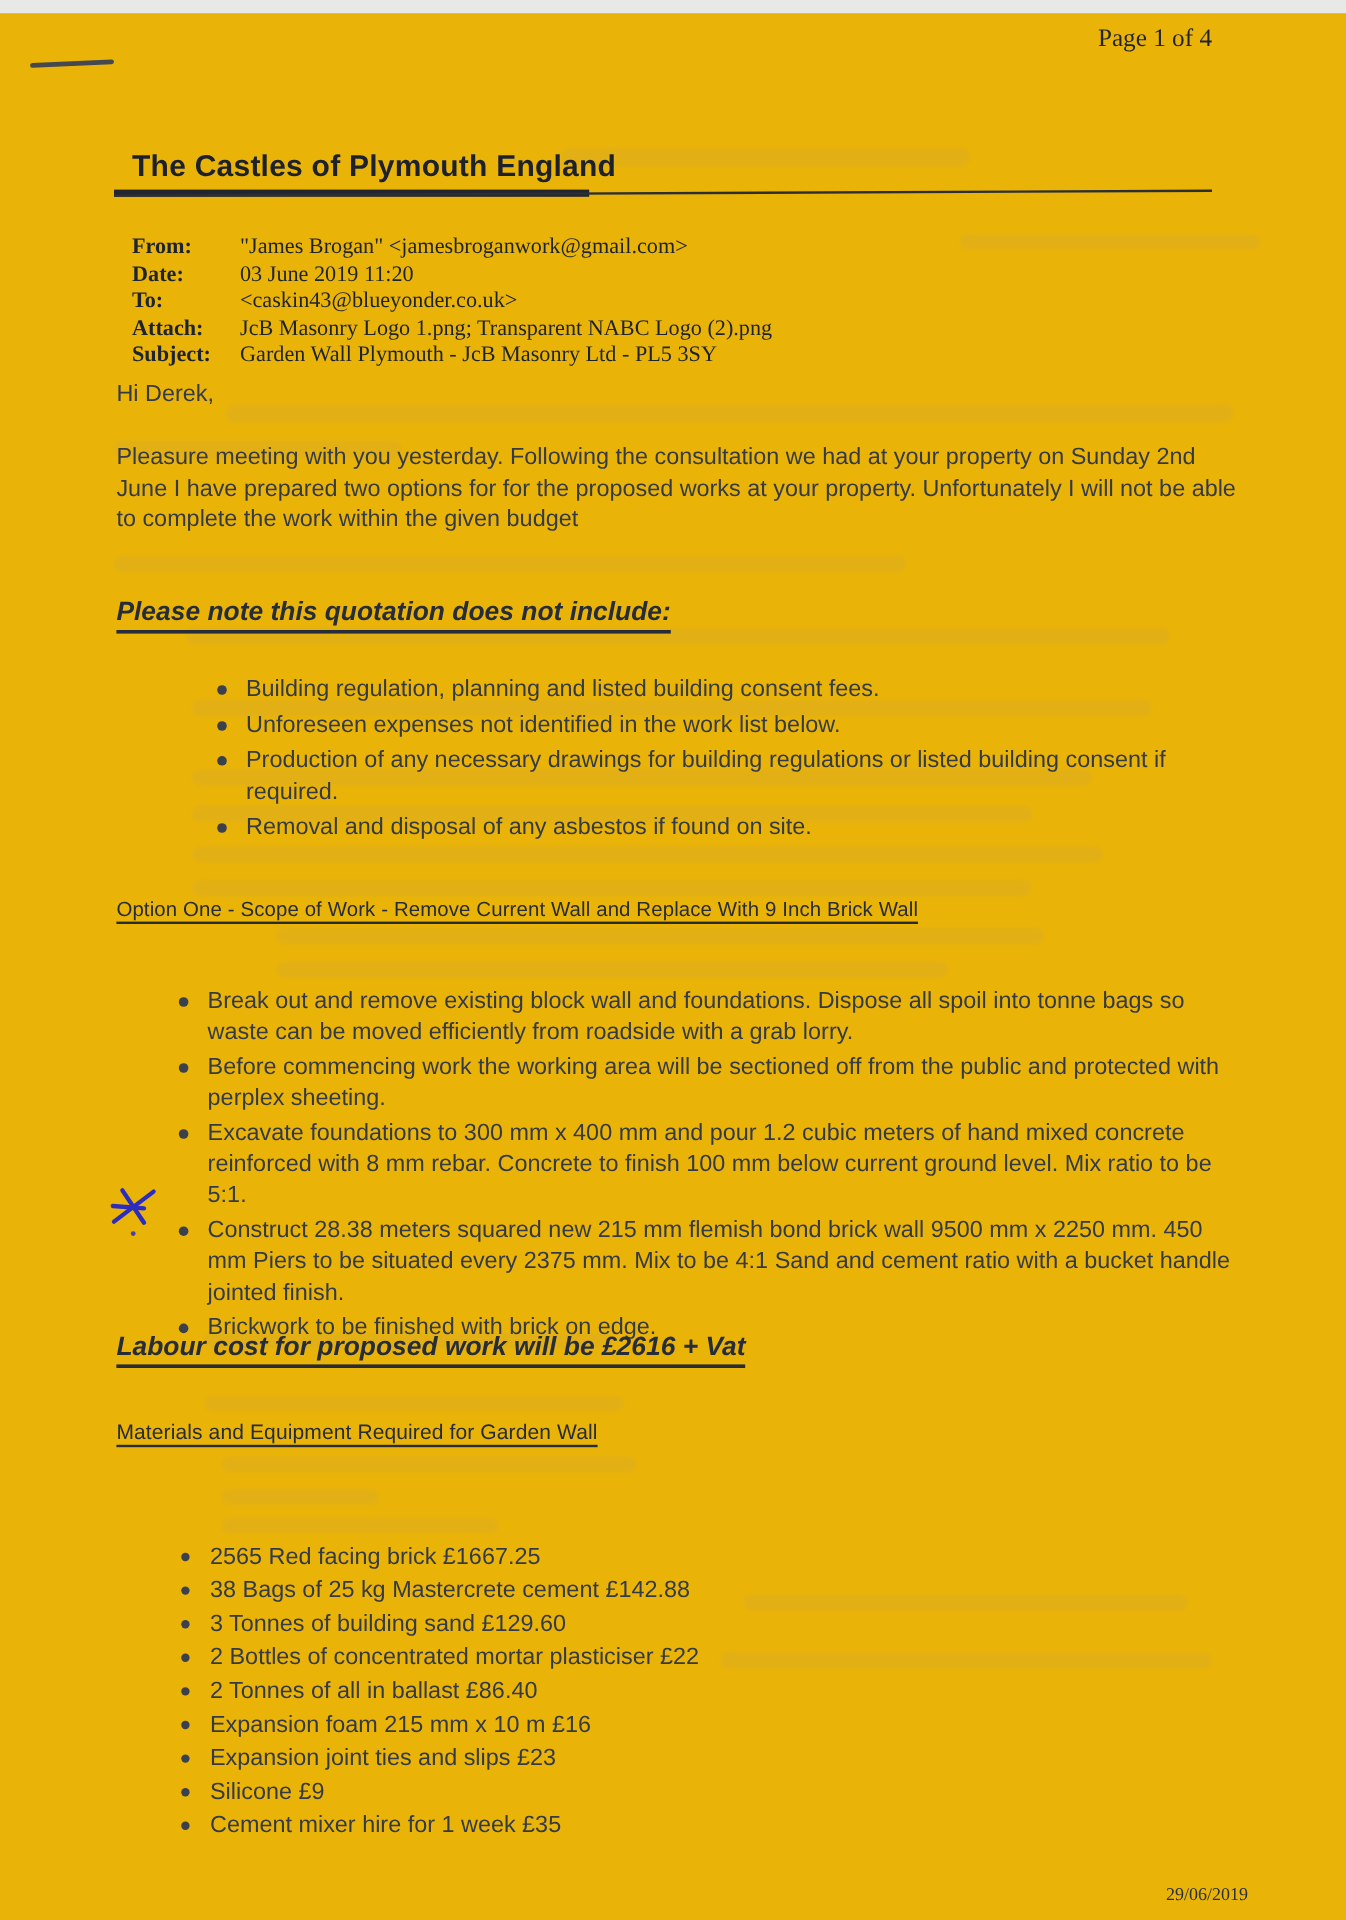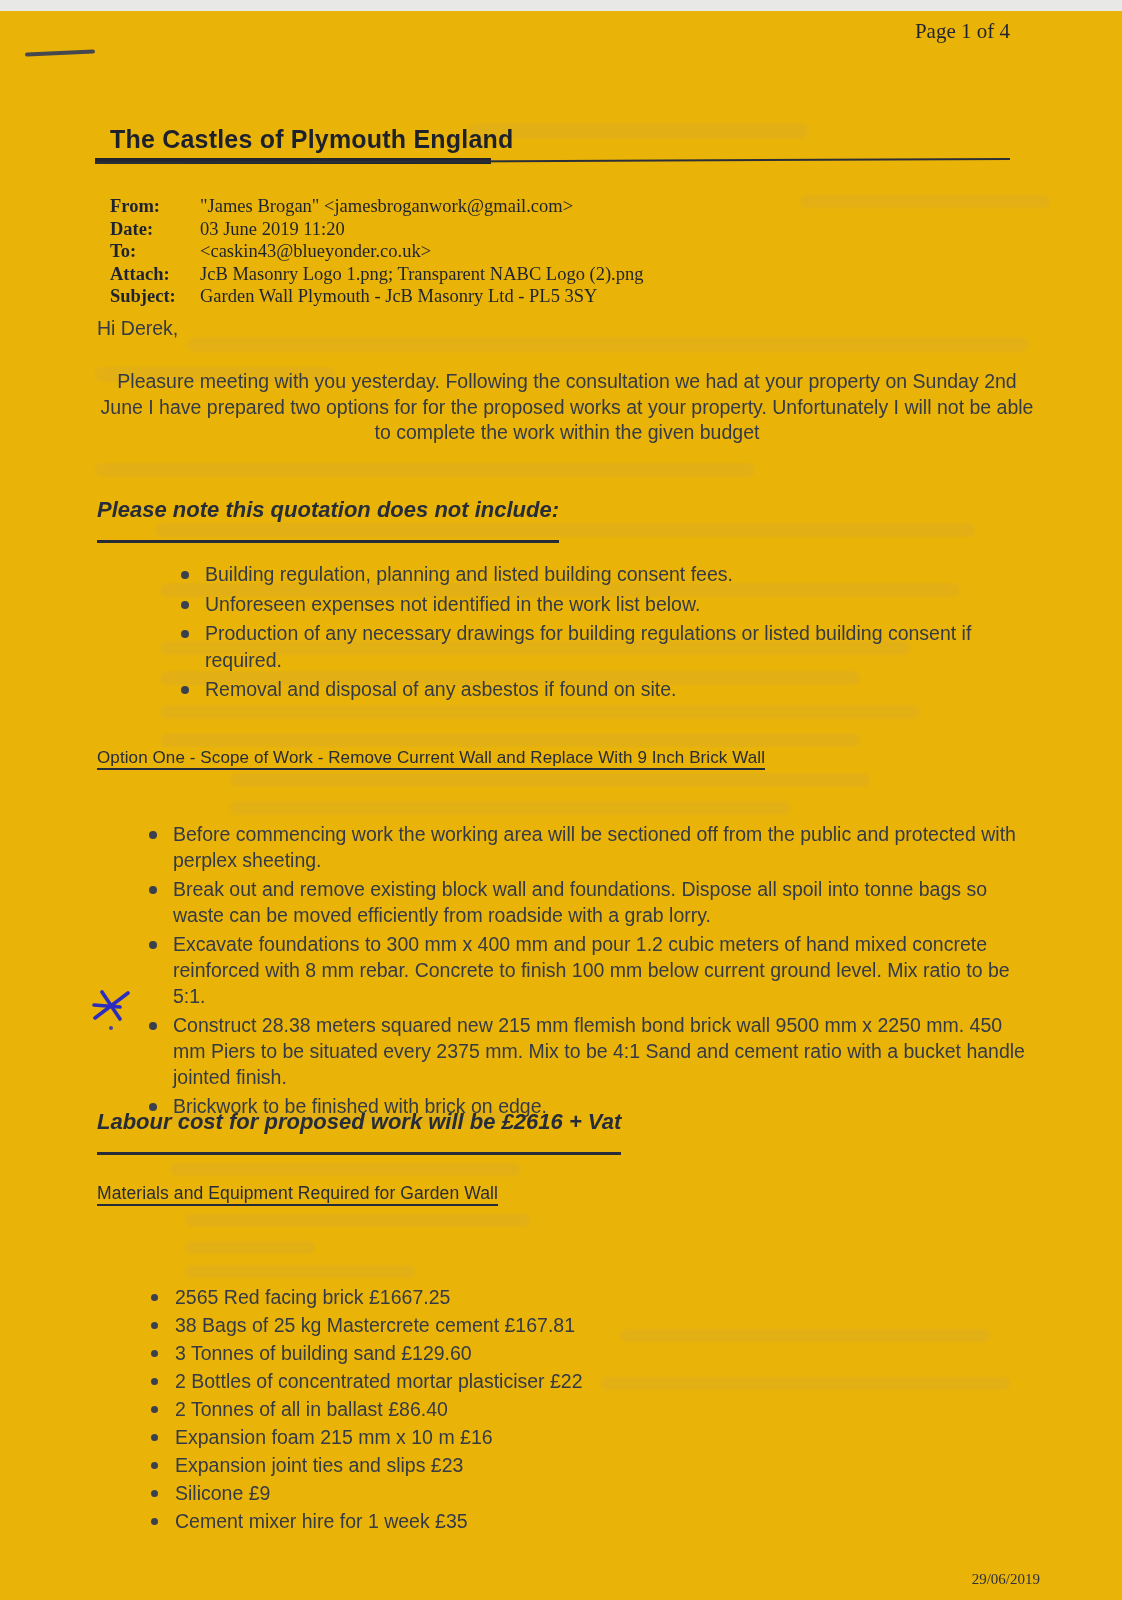--- a/index.html
+++ b/index.html
@@ -84,29 +84,29 @@
   .hlabel { font-weight: 700; width: 90px; flex: 0 0 90px; font-family: Liberation Serif, serif; }
   .hvalue { white-space: nowrap; }
 
   
   .greeting {
     position: absolute; left: 97px; top: 306px;
     font-size: 19.5px;
   }
   .intro {
     position: absolute; left: 97px; top: 358px;
-    width: 940px; font-size: 19.5px; line-height: 25.5px; text-align: center;
+    width: 940px; font-size: 19.5px; line-height: 25.5px;
   }
 
   .section-heading-lg {
     position: absolute; left: 97px;
     font-size: 22px; font-weight: 700; font-style: italic;
     color: #262c38;
   }
-  .section-heading-lg .u { border-bottom: 3px solid #262c38; padding-bottom: 18px; }
+  .section-heading-lg .u { border-bottom: 3px solid #262c38; padding-bottom: 3px; }
   .h-exclusions { top: 486px; }
   .h-labour { top: 1098px; }
 
   .section-heading-sm {
     position: absolute; left: 97px;
     font-size: 17px; font-weight: 400; color: #262c38;
     letter-spacing: 0.1px;
   }
   .section-heading-sm .u { border-bottom: 2px solid #262c38; padding-bottom: 1px; }
   .h-option { top: 737px; }
@@ -212,22 +212,22 @@
     <li>Building regulation, planning and listed building consent fees.</li>
     <li>Unforeseen expenses not identified in the work list below.</li>
     <li>Production of any necessary drawings for building regulations or listed building consent if required.</li>
     <li>Removal and disposal of any asbestos if found on site.</li>
   </ul>
 
   <div class="section-heading-sm h-option">
     <span class="u">Option One - Scope of Work - Remove Current Wall and Replace With 9 Inch Brick Wall</span>
   </div>
   <ul class="doc-list list-option">
+    <li>Break out and remove existing block wall and foundations. Dispose all spoil into tonne bags so waste can be moved efficiently from roadside with a grab lorry.</li>
     <li>Before commencing work the working area will be sectioned off from the public and protected with perplex sheeting.</li>
-    <li>Break out and remove existing block wall and foundations. Dispose all spoil into tonne bags so waste can be moved efficiently from roadside with a grab lorry.</li>
     <li>Excavate foundations to 300 mm x 400 mm and pour 1.2 cubic meters of hand mixed concrete reinforced with 8 mm rebar. Concrete to finish 100 mm below current ground level. Mix ratio to be 5:1.</li>
     <li>Construct 28.38 meters squared new 215 mm flemish bond brick wall 9500 mm x 2250 mm. 450 mm Piers to be situated every 2375 mm. Mix to be 4:1 Sand and cement ratio with a bucket handle jointed finish.</li>
     <li>Brickwork to be finished with brick on edge.</li>
   </ul>
 
   <svg class="star-annotation" viewBox="0 0 44 48" xmlns="http://www.w3.org/2000/svg">
     <g stroke="#2c2cbe" stroke-width="3.6" stroke-linecap="round" fill="none">
       <line x1="5" y1="33" x2="38" y2="8"></line>
       <line x1="12" y1="7" x2="30" y2="34"></line>
       <line x1="4" y1="20" x2="30" y2="22"></line>
@@ -237,21 +237,21 @@
 
   <div class="section-heading-lg h-labour">
     <span class="u">Labour cost for proposed work will be £2616 + Vat</span>
   </div>
 
   <div class="section-heading-sm h-materials">
     <span class="u">Materials and Equipment Required for Garden Wall</span>
   </div>
   <ul class="doc-list list-materials">
     <li>2565 Red facing brick £1667.25</li>
-    <li>38 Bags of 25 kg Mastercrete cement £167.81</li>
+    <li>38 Bags of 25 kg Mastercrete cement £142.88</li>
     <li>3 Tonnes of building sand £129.60</li>
     <li>2 Bottles of concentrated mortar plasticiser £22</li>
     <li>2 Tonnes of all in ballast £86.40</li>
     <li>Expansion foam 215 mm x 10 m £16</li>
     <li>Expansion joint ties and slips £23</li>
     <li>Silicone £9</li>
     <li>Cement mixer hire for 1 week £35</li>
   </ul>
 
 </div>

